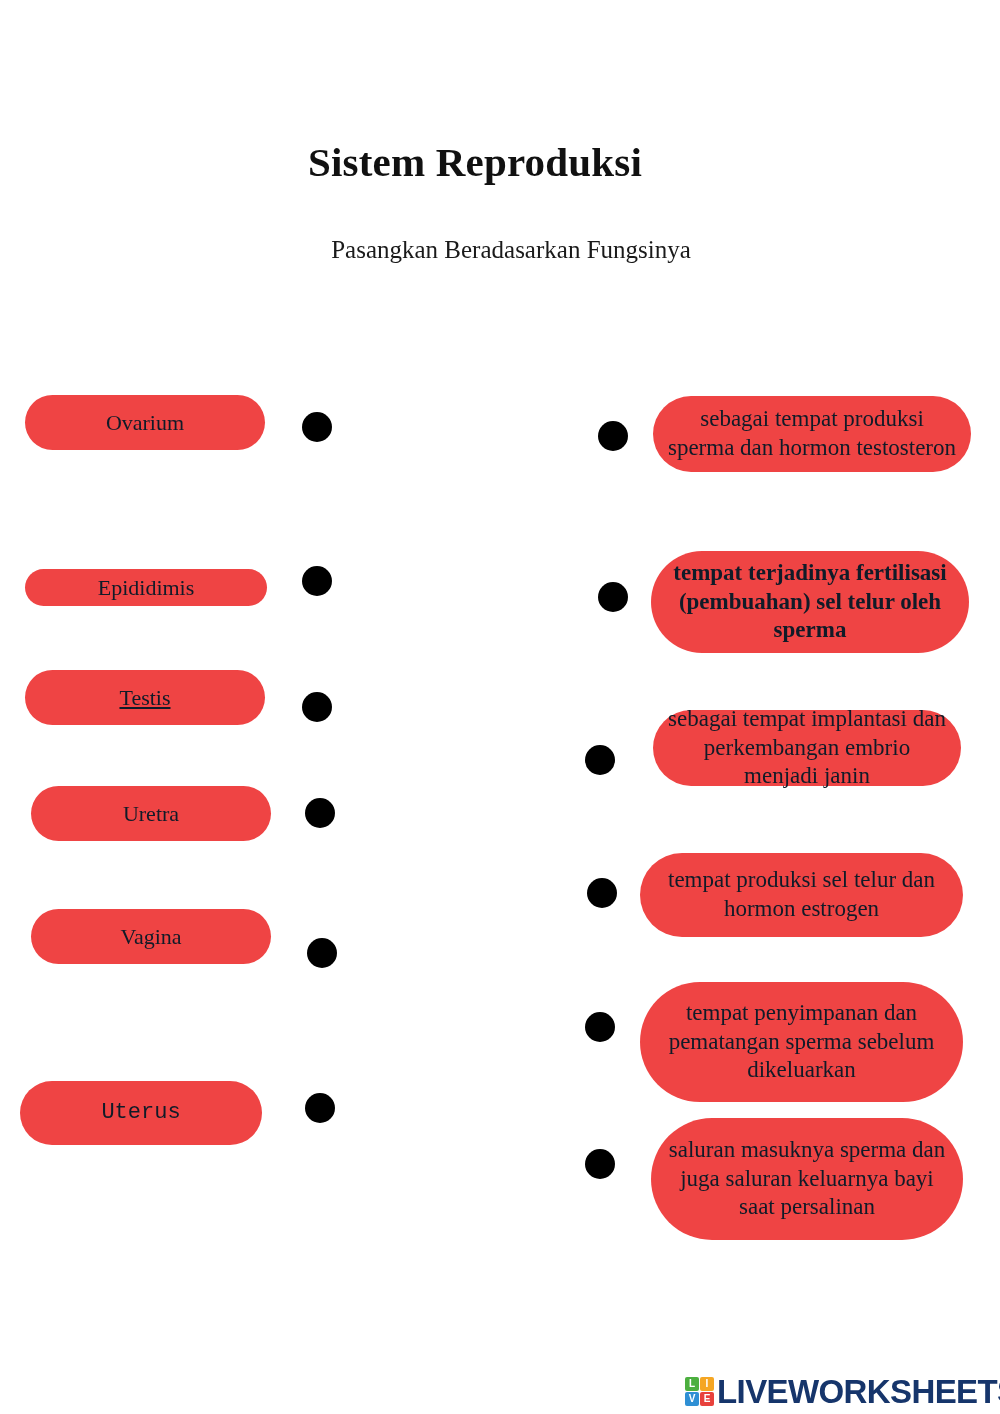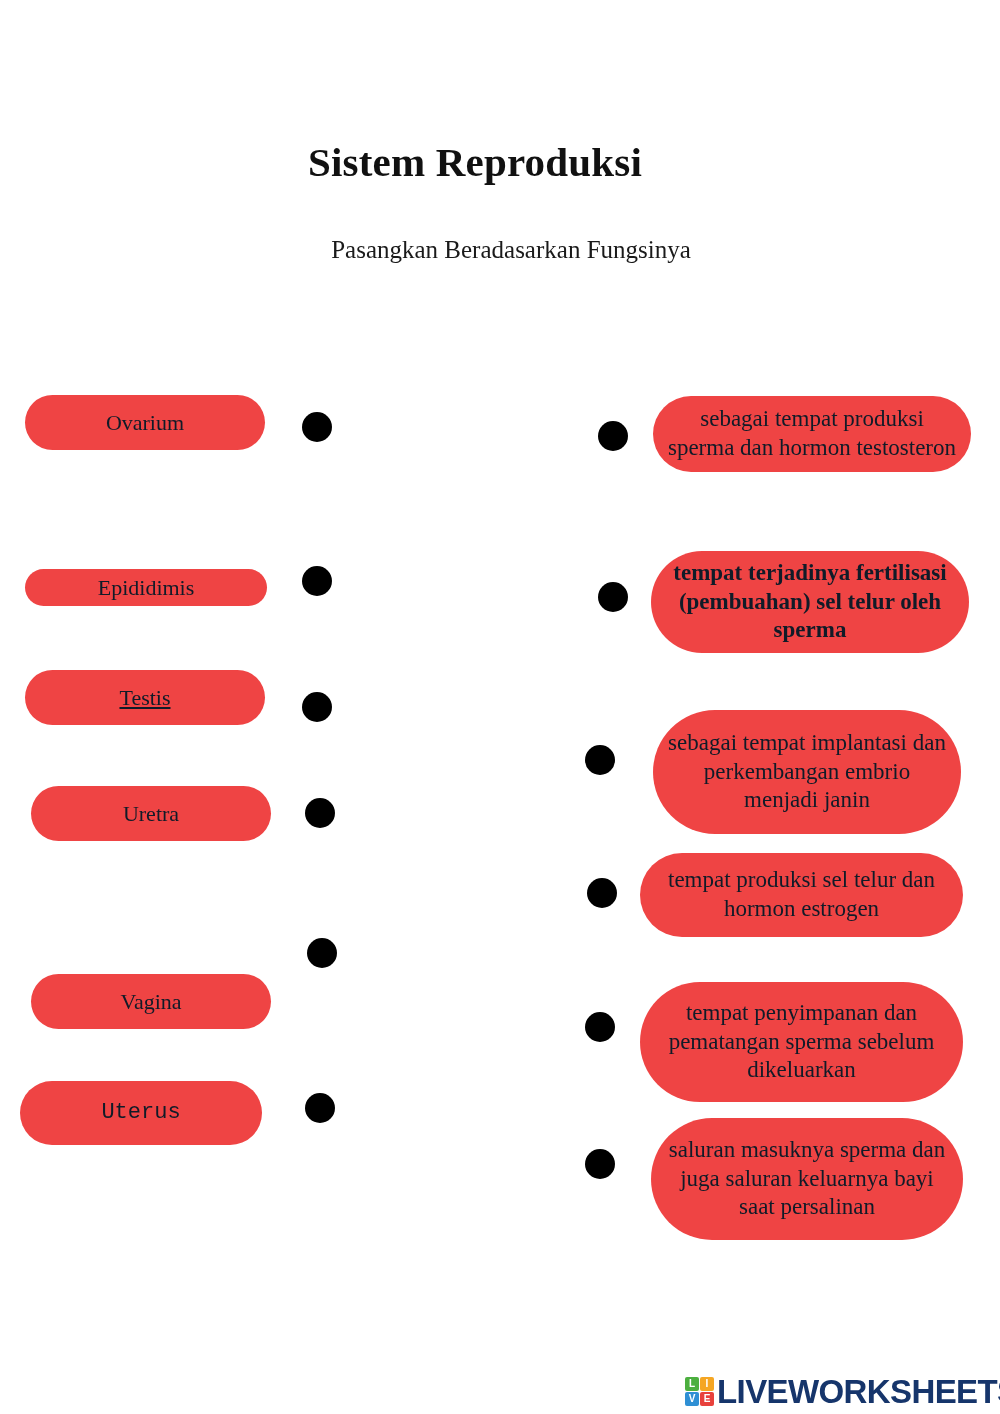--- a/index.html
+++ b/index.html
@@ -119,33 +119,33 @@
 <div class="page">
 
   <div class="title">Sistem Reproduksi</div>
   <div class="subtitle">Pasangkan Beradasarkan Fungsinya</div>
 
   <div id="left-column">
       <div class="pill pill-left" style="left: 25px; top: 395px; width: 240px; height: 55px;">Ovarium</div>
       <div class="pill pill-left" style="left: 25px; top: 553px; width: 242px; height: 37px; margin-top: 16px;">Epididimis</div>
       <div class="pill pill-left" style="left: 25px; top: 670px; width: 240px; height: 55px; text-decoration: underline;">Testis</div>
       <div class="pill pill-left" style="left: 31px; top: 786px; width: 240px; height: 55px;">Uretra</div>
-      <div class="pill pill-left" style="left: 31px; top: 974px; width: 240px; height: 55px;">Vagina</div>
+      <div class="pill pill-left" style="left: 31px; top: 909px; width: 240px; height: 55px;">Vagina</div>
       <div class="pill pill-left" style="left: 20px; top: 1081px; width: 242px; height: 64px; font-family: Liberation Mono, monospace;">Uterus</div>
       <div class="dot" style="left: 302px; top: 412px; width: 30px; height: 30px;"></div>
       <div class="dot" style="left: 302px; top: 566px; width: 30px; height: 30px;"></div>
       <div class="dot" style="left: 302px; top: 692px; width: 30px; height: 30px;"></div>
       <div class="dot" style="left: 305px; top: 798px; width: 30px; height: 30px;"></div>
       <div class="dot" style="left: 307px; top: 938px; width: 30px; height: 30px;"></div>
       <div class="dot" style="left: 305px; top: 1093px; width: 30px; height: 30px;"></div>
     </div>
   <div id="right-column">
       <div class="pill pill-right" style="left: 653px; top: 396px; width: 318px; height: 76px;">sebagai tempat produksi sperma dan hormon testosteron</div>
       <div class="pill pill-right" style="left: 651px; top: 551px; width: 318px; height: 102px; font-weight: bold;">tempat terjadinya fertilisasi (pembuahan) sel telur oleh sperma</div>
-      <div class="pill pill-right" style="left: 653px; top: 710px; width: 308px; height: 124px;">sebagai tempat implantasi dan perkembangan embrio menjadi janin</div>
+      <div class="pill pill-right" style="left: 653px; top: 710px; width: 308px; height: 76px;">sebagai tempat implantasi dan perkembangan embrio menjadi janin</div>
       <div class="pill pill-right" style="left: 640px; top: 853px; width: 323px; height: 84px;">tempat produksi sel telur dan hormon estrogen</div>
       <div class="pill pill-right" style="left: 640px; top: 982px; width: 323px; height: 120px;">tempat penyimpanan dan pematangan sperma sebelum dikeluarkan</div>
       <div class="pill pill-right" style="left: 651px; top: 1118px; width: 312px; height: 122px;">saluran masuknya sperma dan juga saluran keluarnya bayi saat persalinan</div>
       <div class="dot" style="left: 598px; top: 421px; width: 30px; height: 30px;"></div>
       <div class="dot" style="left: 598px; top: 582px; width: 30px; height: 30px;"></div>
       <div class="dot" style="left: 585px; top: 745px; width: 30px; height: 30px;"></div>
       <div class="dot" style="left: 587px; top: 878px; width: 30px; height: 30px;"></div>
       <div class="dot" style="left: 585px; top: 1012px; width: 30px; height: 30px;"></div>
       <div class="dot" style="left: 585px; top: 1149px; width: 30px; height: 30px;"></div>
     </div>

